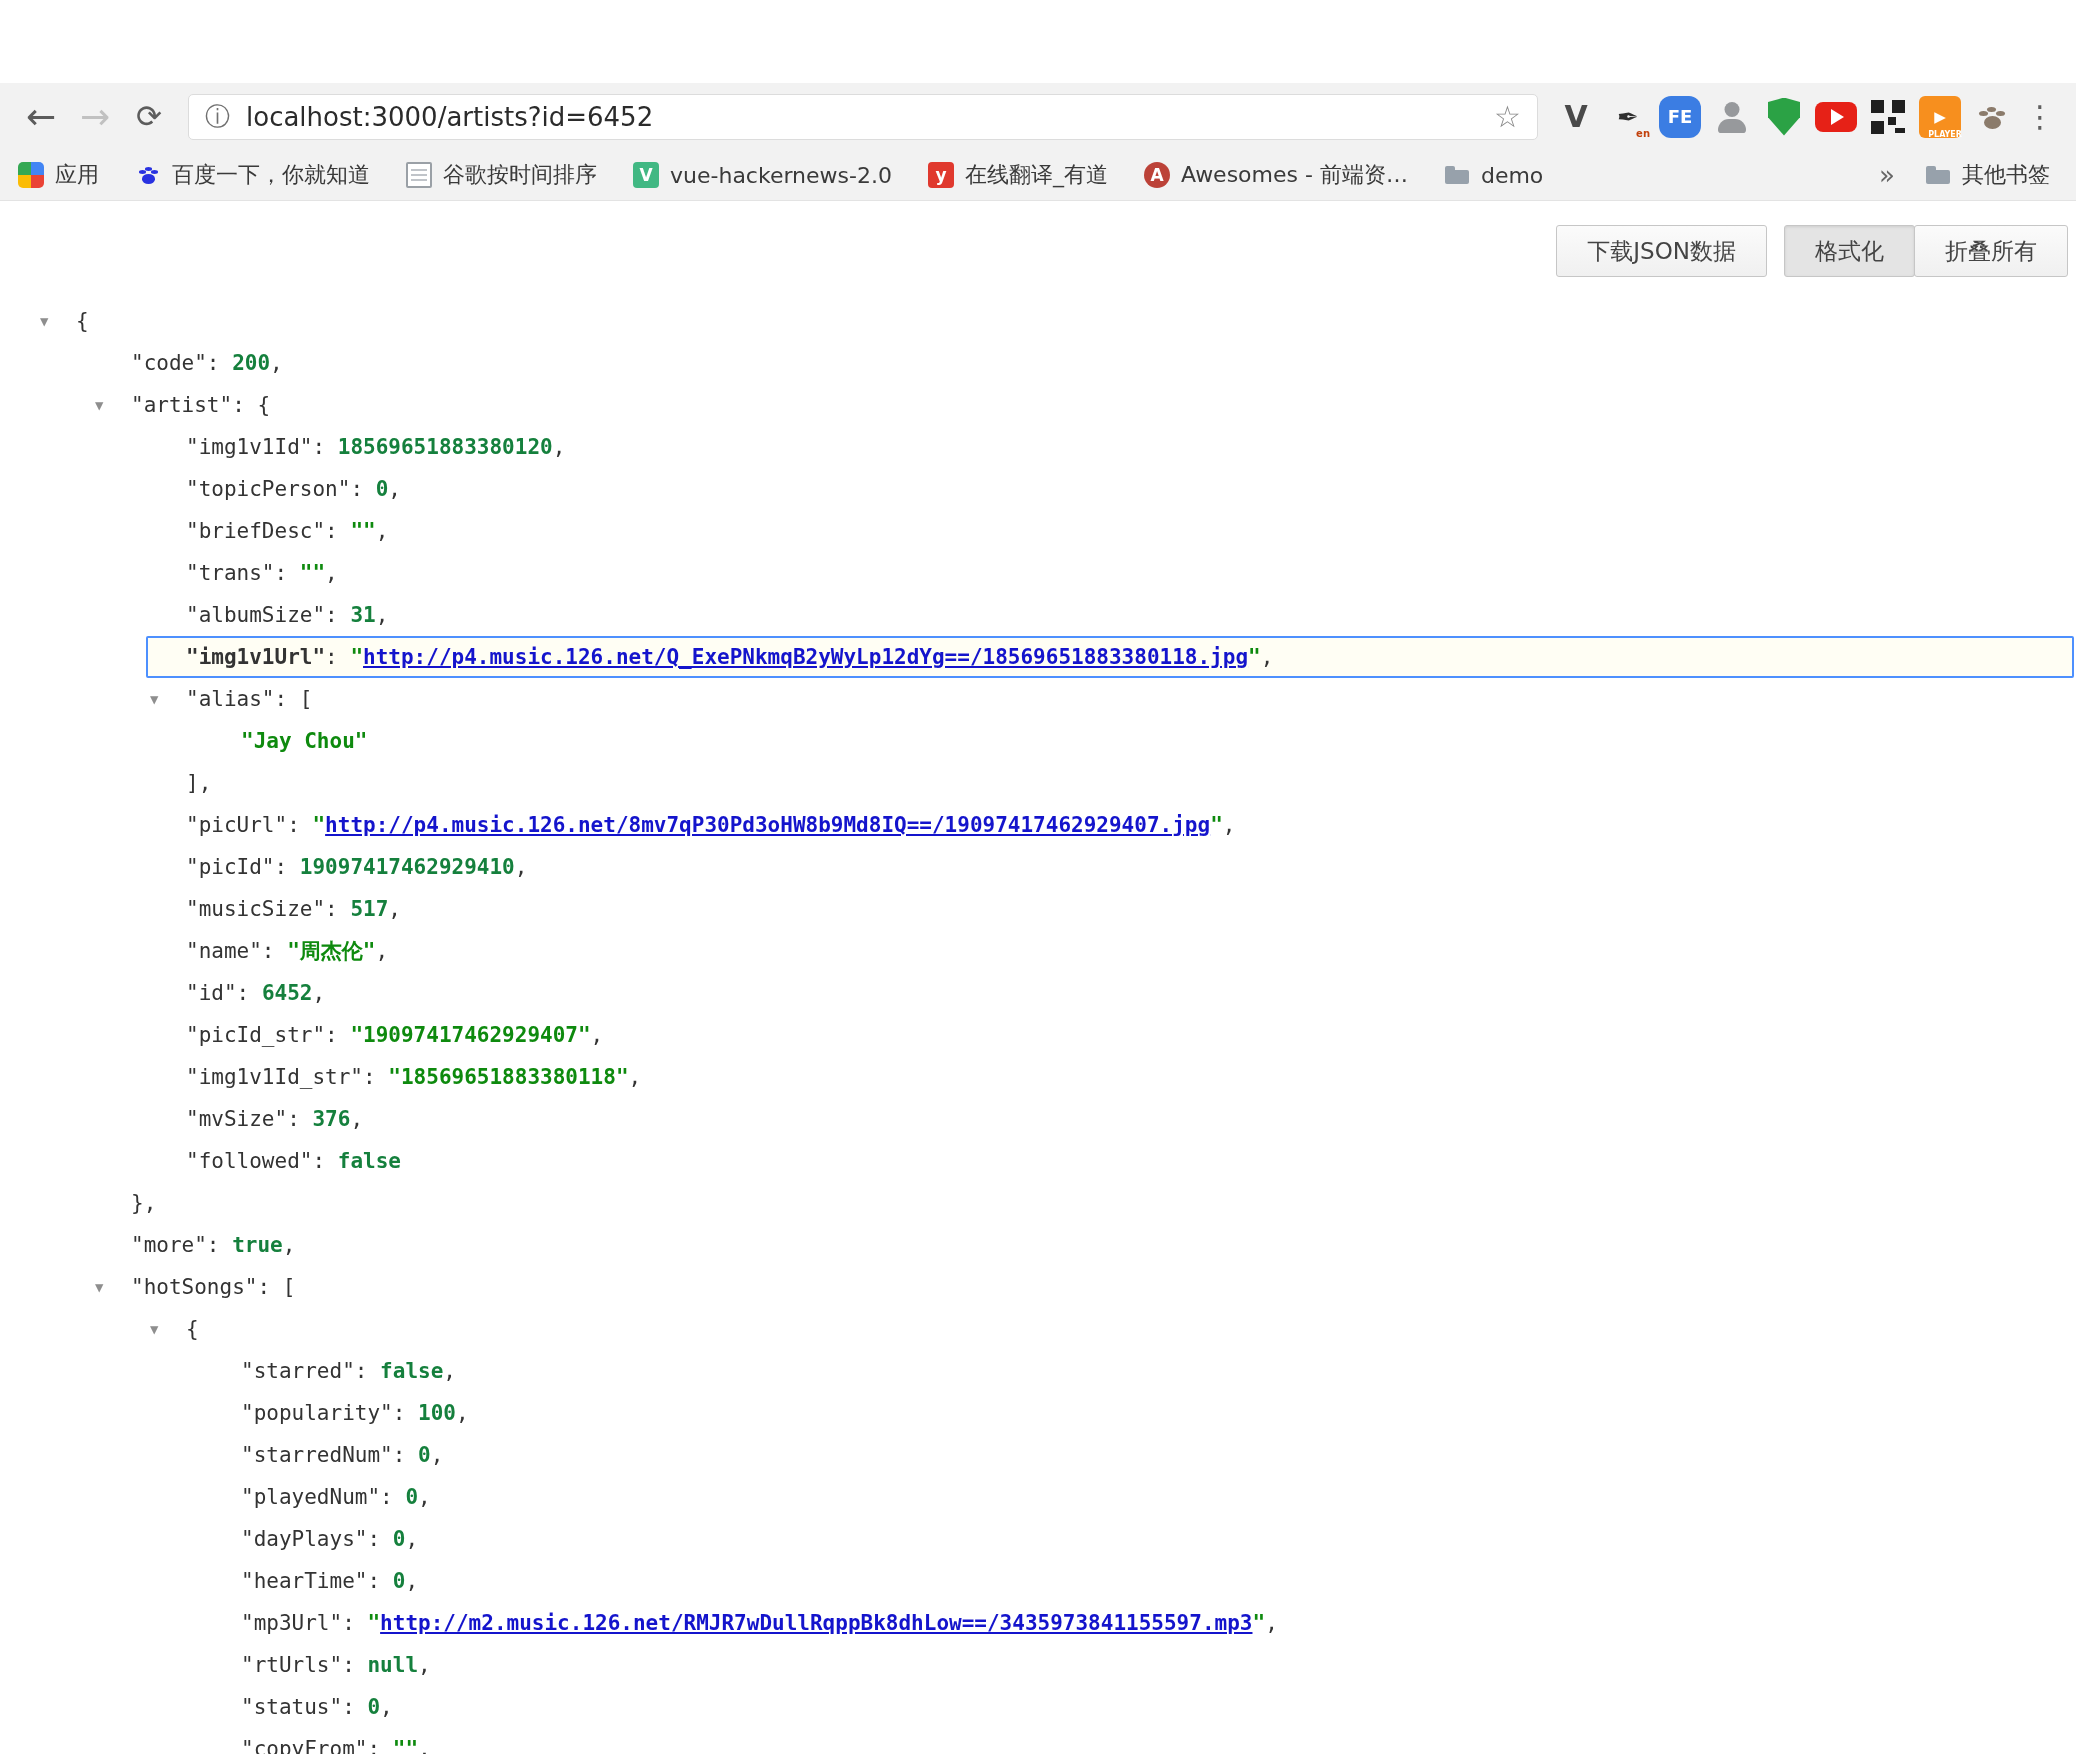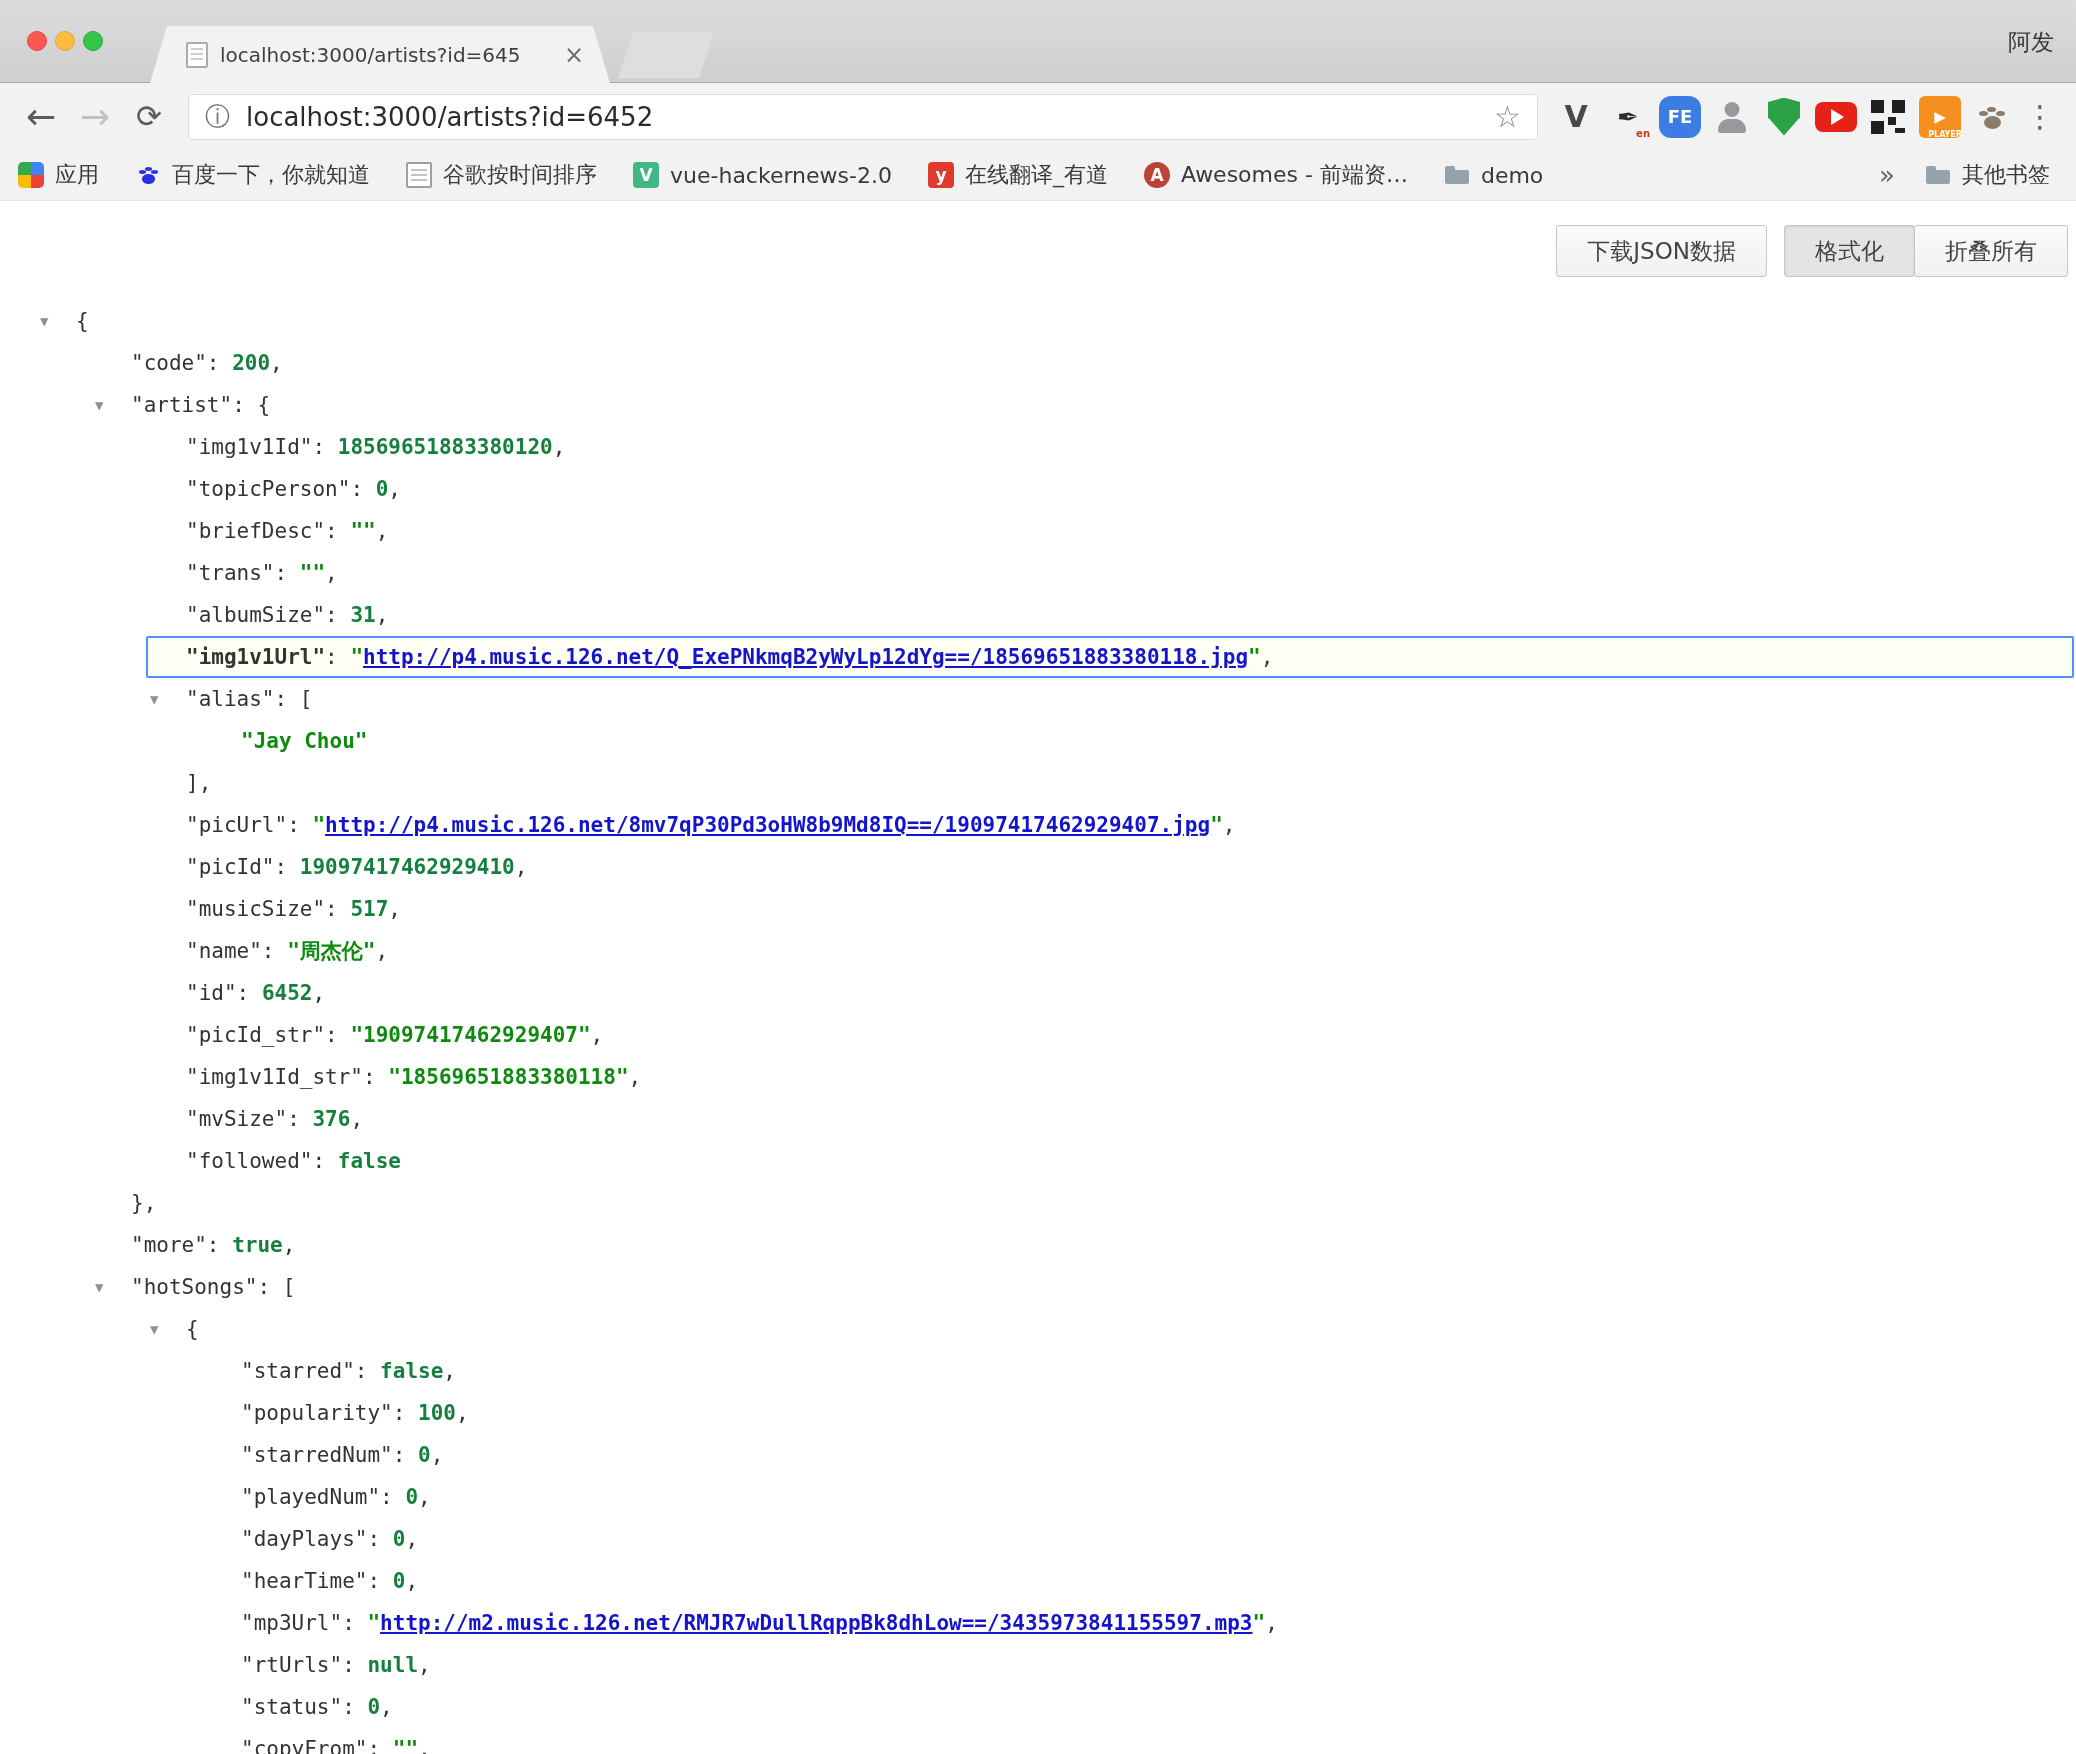--- a/index.html
+++ b/index.html
@@ -80,34 +80,20 @@
   .v-str{color:#0E8A0E;font-weight:bold;}
   .v-url{color:#1414CC;font-weight:bold;text-decoration:underline;}
   .json-line.selected{background:#FFFEF4;border:2px solid #4D90FE;border-radius:2px;box-sizing:border-box;line-height:38px;}
   .json-line.selected .k{font-weight:bold;}
 </style>
 </head>
 <body>
 
 <div class="window">
 
-  <div class="tabbar">
-    <div class="traffic">
-      <span class="light red"></span>
-      <span class="light yellow"></span>
-      <span class="light green"></span>
-    </div>
-    <div class="tab">
-      <span class="tab-favicon"></span>
-      <span class="tab-title">localhost:3000/artists?id=645</span>
-      <span class="tab-close">×</span>
-    </div>
-    <div class="newtab"></div>
-    <div class="profile">阿发</div>
-  </div>
 
   <div class="navbar">
     <span class="navbtn">←</span>
     <span class="navbtn fwd">→</span>
     <span class="navbtn reload">⟳</span>
     <div class="omnibox">
       <span class="info">ⓘ</span>
       <span class="url">localhost:3000/artists?id=6452</span>
       <span class="star">☆</span>
     </div>

